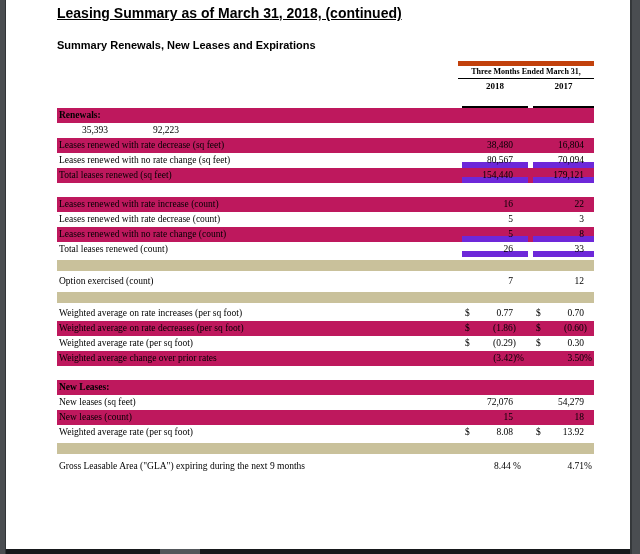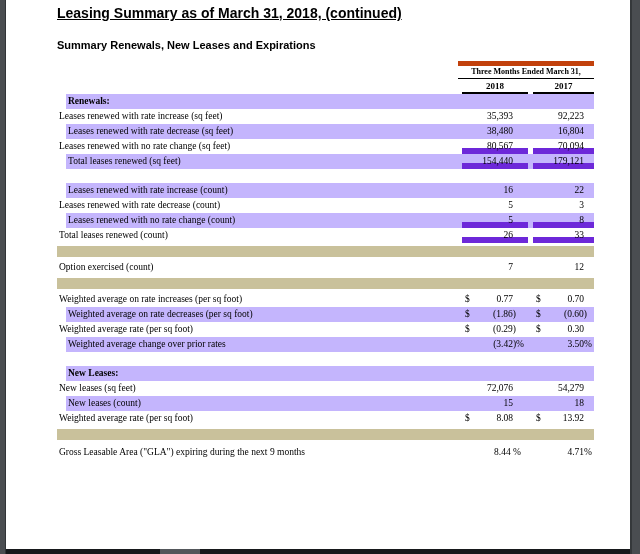--- a/index.html
+++ b/index.html
@@ -51,30 +51,30 @@
   .spanner {
     width: 136px; text-align: center;
     border-top: 5px solid #c2410c; border-bottom: 1px solid #000;
     font-weight: bold; font-size: 8px; padding: 1px 0 2px 0;
     white-space: nowrap;
   }
   .thead-years { display: flex; justify-content: flex-end; margin-top: 1px; }
   .year {
     text-align: center; font-weight: bold; font-size: 9px;
     border-bottom: 2px solid #000; padding-bottom: 0;
-    height: 14px; line-height: 12px;
+    height: 28px; line-height: 12px;
   }
   .year.c18w { width: 66px; }
   .yeargap { width: 5px; }
   .year.c17w { width: 61px; }
   .trow {
     display: flex; height: 15px; line-height: 15px;
     white-space: nowrap;
   }
-  .trow.shaded { background: #c4b5fd; margin-left: 9px; }
+  .trow.shaded { background: #be185d; }
   .trow .lbl { flex: 1; padding-left: 2px; overflow: hidden; }
   .trow.section .lbl { font-weight: bold; }
   .col { position: relative; text-align: right; height: 15px; }
   .col.c18 { width: 66px; padding-right: 15px; }
   .colgap { width: 5px; height: 15px; }
   .col.c17 { width: 61px; padding-right: 10px; }
   .cur { position: absolute; left: 3px; top: 0; }
   .val { display: inline-block; }
   .trow.rule .col { border-bottom: 6px solid #6d28d9; line-height: 14px; }
   .gap   { height: 14px; }
@@ -97,21 +97,20 @@
     <span class="year c18w">2018</span>
     <span class="yeargap"></span>
     <span class="year c17w">2017</span>
   </div>
 
   <div class="trow shaded section">
     <span class="lbl">Renewals:</span>
   </div>
 
   <div class="trow">
-    <span class="lbl">Leases renewed with rate increase (sq feet)</span>
     <span class="col c18"><span class="cur"></span><span class="val">35,393</span></span>
     <span class="colgap"></span>
     <span class="col c17"><span class="cur"></span><span class="val">92,223</span></span>
   </div>
 
   <div class="trow shaded">
     <span class="lbl">Leases renewed with rate decrease (sq feet)</span>
     <span class="col c18"><span class="cur"></span><span class="val">38,480</span></span>
     <span class="colgap"></span>
     <span class="col c17"><span class="cur"></span><span class="val">16,804</span></span>

